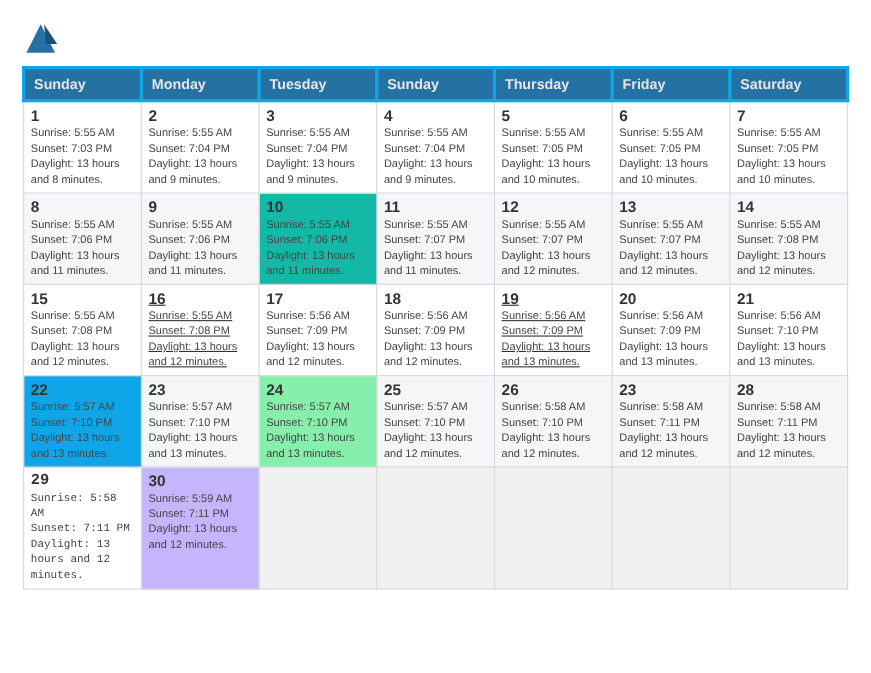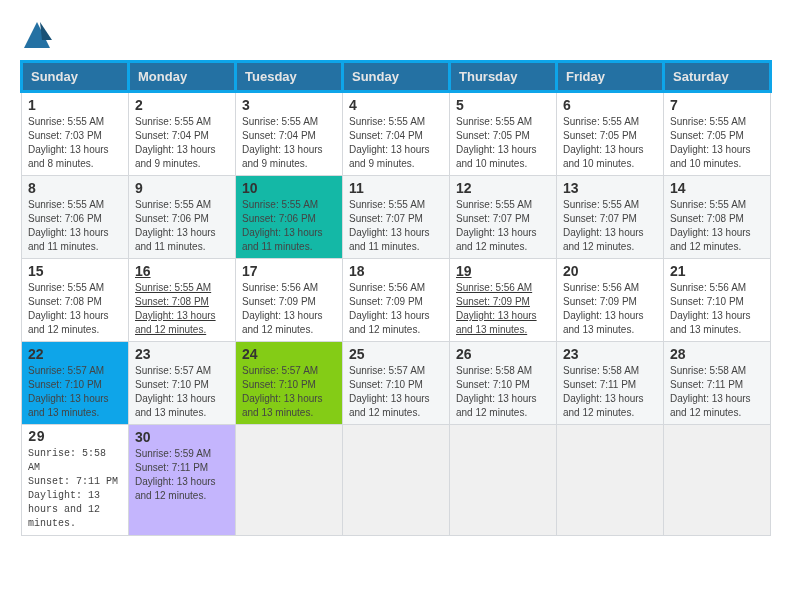--- a/index.html
+++ b/index.html
@@ -218,21 +218,21 @@
       </tr>
       <tr>
         <td style="background-color: #0ea5e9;">
         <span class="day-number">22</span>
         <span class="day-info">Sunrise: 5:57 AM<br>Sunset: 7:10 PM<br>Daylight: 13 hours and 13 minutes.</span>
       </td>
         <td style="background-color: rgb(244, 246, 247);">
         <span class="day-number">23</span>
         <span class="day-info">Sunrise: 5:57 AM<br>Sunset: 7:10 PM<br>Daylight: 13 hours and 13 minutes.</span>
       </td>
-        <td style="background-color: #84cc16;">
+        <td style="background-color: #86efac;">
         <span class="day-number">24</span>
         <span class="day-info">Sunrise: 5:57 AM<br>Sunset: 7:10 PM<br>Daylight: 13 hours and 13 minutes.</span>
       </td>
         <td style="background-color: rgb(244, 246, 247);">
         <span class="day-number">25</span>
         <span class="day-info">Sunrise: 5:57 AM<br>Sunset: 7:10 PM<br>Daylight: 13 hours and 12 minutes.</span>
       </td>
         <td style="background-color: rgb(244, 246, 247);">
         <span class="day-number">26</span>
         <span class="day-info">Sunrise: 5:58 AM<br>Sunset: 7:10 PM<br>Daylight: 13 hours and 12 minutes.</span>

